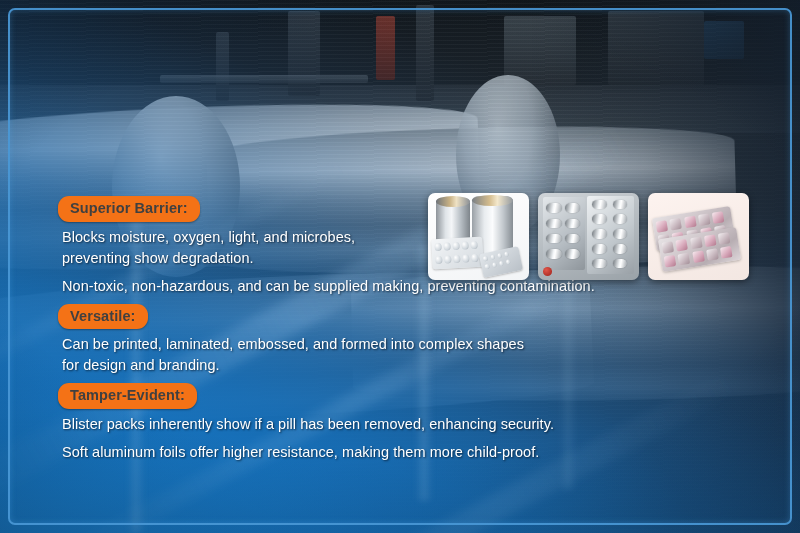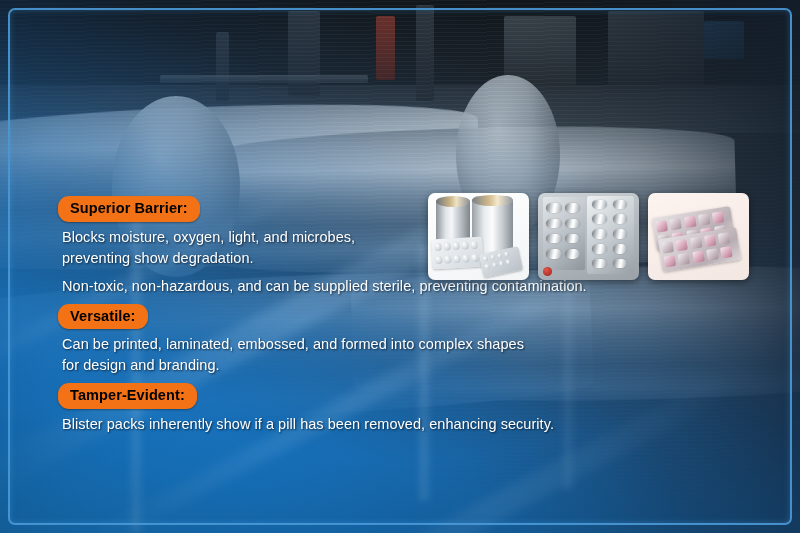--- a/index.html
+++ b/index.html
@@ -125,21 +125,21 @@
     -webkit-text-fill-color:transparent;
     filter:drop-shadow(2px 3px 2px rgba(6,14,26,.85)) drop-shadow(0 0 10px rgba(120,180,235,.22));
     transform:scaleX(1.06);transform-origin:left center;
   }
   .tline2{font-size:47px;line-height:50px;letter-spacing:1.1px;}
 
   
   .bullets{position:absolute;left:58px;top:196px;width:660px;}
   .brow{margin-bottom:2px;}
   .badge{
-    display:inline-block;background:#f47216;color:#000000;
+    display:inline-block;background:#f47216;color:#404040;
     font-size:14.5px;font-weight:700;line-height:1;
     padding:5px 12px 6px 12px;border-radius:11px;
     letter-spacing:.1px;white-space:nowrap;
     box-shadow:0 1px 2px rgba(0,0,0,.35);
   }
   .desc{
     color:#ffffff;font-size:14.5px;line-height:21px;
     margin:5px 0 7px 4px;letter-spacing:.05px;
     text-shadow:1px 1px 2px rgba(6,18,32,.75);
     white-space:pre-line;
@@ -230,32 +230,33 @@
   <div class="vig"></div>
 
 
   <div class="bullets">
     <div class="brow">
       <span class="badge">Superior Barrier:</span>
       <div class="desc">Blocks moisture, oxygen, light, and microbes,
 preventing show degradation.</div>
     </div>
     <div class="brow">
-      <div class="desc">Non-toxic, non-hazardous, and can be supplied sterile, preventing contamination.</div>
+      <div class="desc">Non-toxic, non-hazardous, and can be supplied making, preventing contamination.</div>
     </div>
     <div class="brow">
       <span class="badge">Versatile:</span>
       <div class="desc">Can be printed, laminated, embossed, and formed into complex shapes
 for design and branding.</div>
     </div>
     <div class="brow">
       <span class="badge">Tamper-Evident:</span>
       <div class="desc">Blister packs inherently show if a pill has been removed, enhancing security.</div>
     </div>
     <div class="brow">
+      <div class="desc">Soft aluminum foils offer higher resistance, making them more child-proof.</div>
     </div>
   </div>
 
   <div class="thumbs">
 
     <div class="thumb t1">
       <div class="roll roll1"></div>
         <div class="rolltop rt1"></div>
       <div class="roll roll2"></div>
         <div class="rolltop rt2"></div>

